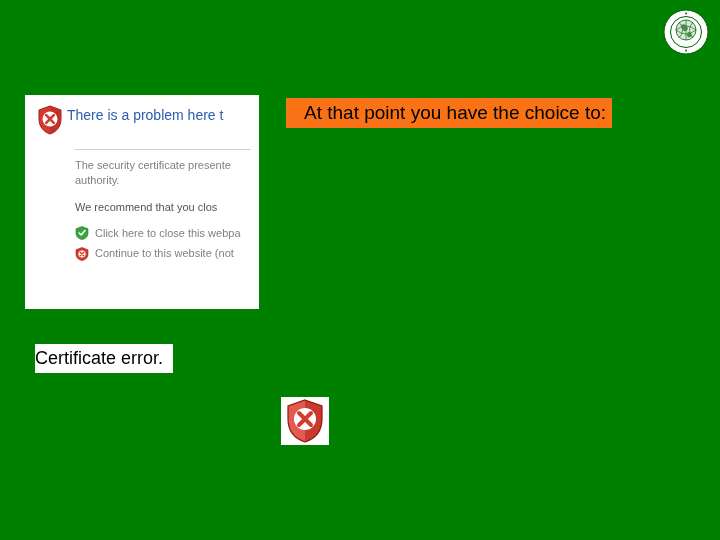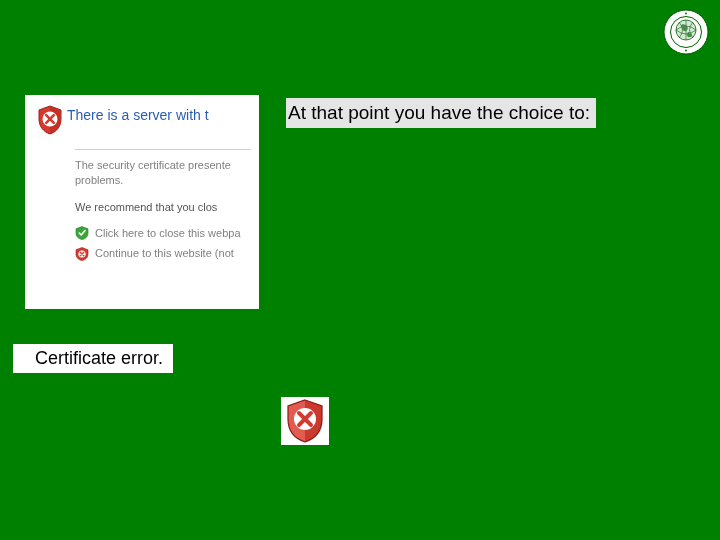--- a/index.html
+++ b/index.html
@@ -84,34 +84,34 @@
     width: 14px;
     height: 14px;
     display: inline-block;
     flex-shrink: 0;
   }
   .right-text {
     position: absolute;
     top: 98px;
     left: 286px;
     color: #ffffff;
-    background: #e5e5e5;
+    background: #f97316;
     color: #000000;
     font-size: 19px;
-    padding: 4px 6px 4px 2px;
+    padding: 4px 6px 4px 18px;
     font-family: Arial, sans-serif;
   }
   .caption {
     position: absolute;
     top: 344px;
-    left: 13px;
+    left: 35px;
     background: #ffffff;
     color: #000000;
     font-size: 18px;
-    padding: 4px 10px 4px 22px;
+    padding: 4px 10px 4px 0;
     font-family: Arial, sans-serif;
   }
   .big-shield {
     position: absolute;
     top: 397px;
     left: 281px;
     width: 48px;
     height: 48px;
     background: #ffffff;
     display: flex;
@@ -145,27 +145,27 @@
 <div class="cert-panel">
   <div class="cert-head">
     <span class="shield-wrap">
       <svg width="26" height="30" viewBox="0 0 26 30">
         <path d="M13 1 L24 5 V14 C24 22 19 27 13 29 C7 27 2 22 2 14 V5 Z" fill="#d43a2f" stroke="#a02018" stroke-width="1"></path>
         <path d="M13 1 L24 5 V14 C24 22 19 27 13 29 Z" fill="#c23128"></path>
         <circle cx="13" cy="14" r="7.5" fill="#ffffff"></circle>
         <path d="M9.2 10.2 L16.8 17.8 M16.8 10.2 L9.2 17.8" stroke="#d43a2f" stroke-width="2.6" stroke-linecap="round"></path>
       </svg>
     </span>
-    <span class="cert-title">There is a server with t</span>
+    <span class="cert-title">There is a problem here t</span>
   </div>
   <hr class="cert-divider">
   <div class="cert-body">
     <div class="para">
       <span>The security certificate presente</span><br>
-      <span>problems.</span>
+      <span>authority.</span>
     </div>
     <div class="rec">We recommend that you clos</div>
 
     <div class="opt">
       <span class="mini-ico">
         <svg width="14" height="14" viewBox="0 0 14 14">
           <path d="M7 0.5 L13 2.8 V7 C13 11 10 13 7 13.5 C4 13 1 11 1 7 V2.8 Z" fill="#3aa53a" stroke="#2a7a2a" stroke-width="0.6"></path>
           <path d="M4.2 7 L6.2 9 L10 4.6" stroke="#fff" stroke-width="1.6" fill="none" stroke-linecap="round" stroke-linejoin="round"></path>
         </svg>
       </span>

